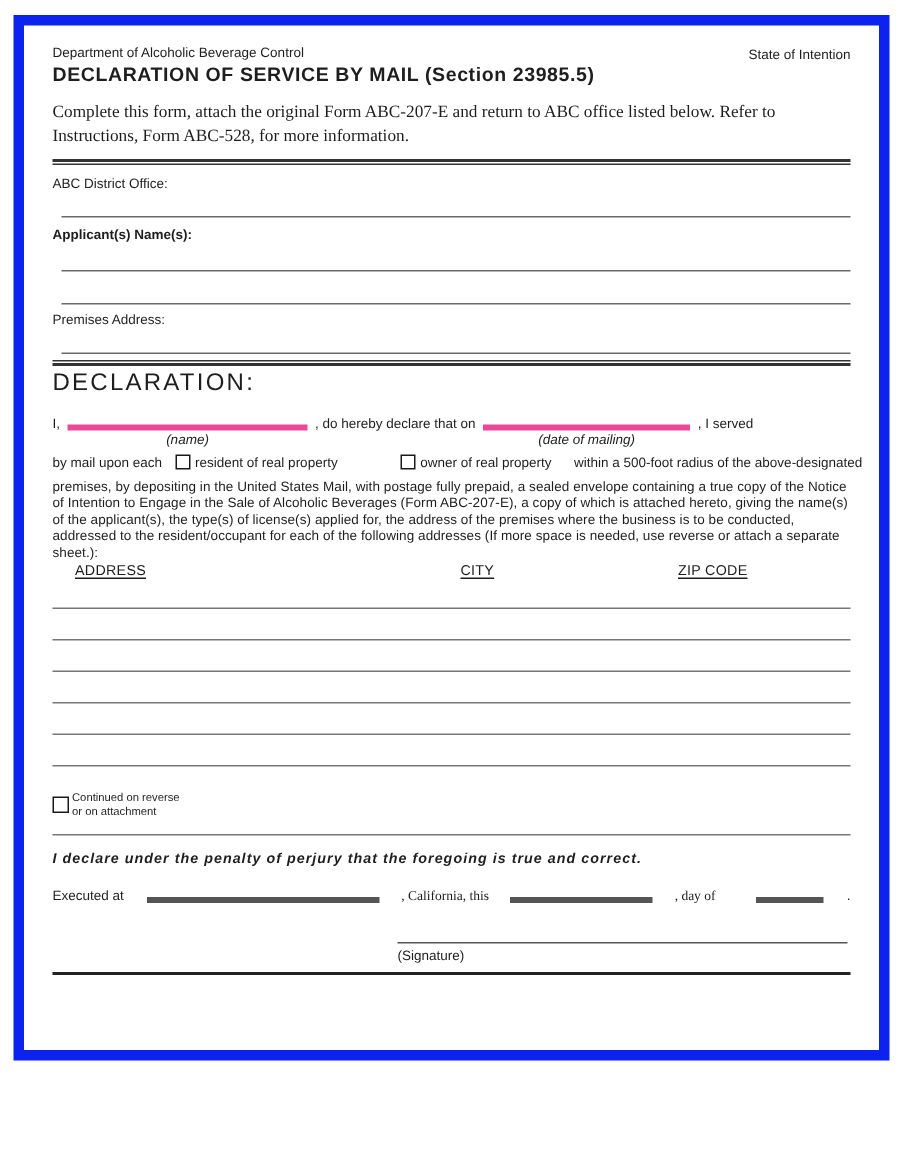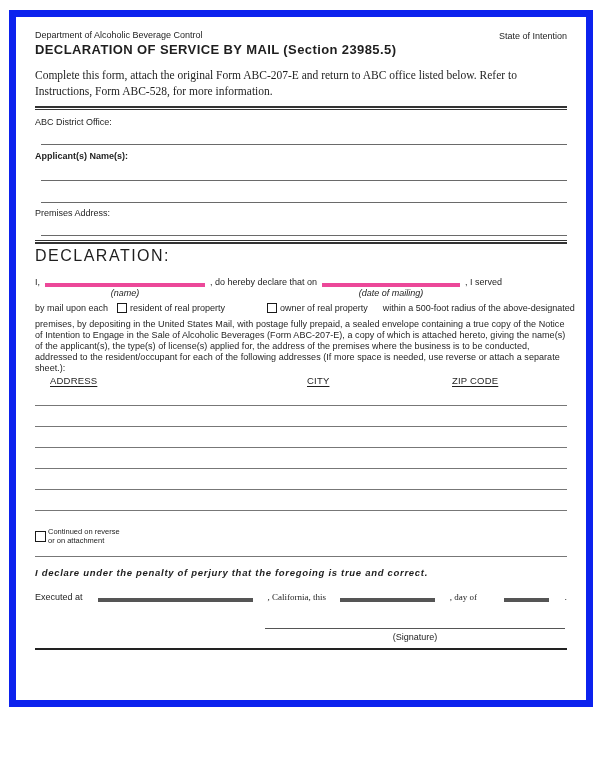--- a/index.html
+++ b/index.html
@@ -67,21 +67,21 @@
   
   .perjury { margin-top:10px; font-size:9.5px; font-weight:bold; font-style:italic; letter-spacing:0.7px; }
   .executed-row { margin-top:12px; display:flex; align-items:flex-end; font-size:9px; white-space:nowrap;gap:12px; }
   .executed-row .blank { height:12px; border-bottom-color:#555; }
   .b-place { width:167px; margin-left:3px; }
   .b-date  { width:102px; margin-left:2px; }
   .b-day   { width:49px;  margin-left:15px; margin-right:3px; }
   .gap3 { margin-left:3px;font-family:Liberation Serif, serif; }
   .sig-block { margin-left:230px; width:300px; margin-top:26px; }
   .sig-line { border-top:1px solid #555; height:1px; }
-  .sig-caption { text-align:center; font-size:9px; margin-top:3px; }
+  .sig-caption { text-align:left; font-size:9px; margin-top:3px; }
   .thick-rule { margin-top:6px; height:2px; background:#222; }
   .form-number { margin-top:26px; font-size:9px; }
 </style>
 </head>
 <body>
 
 <div class="frame" style="border-color: rgb(12, 34, 238);">
   <div class="content">
 
     <div class="header-row">

